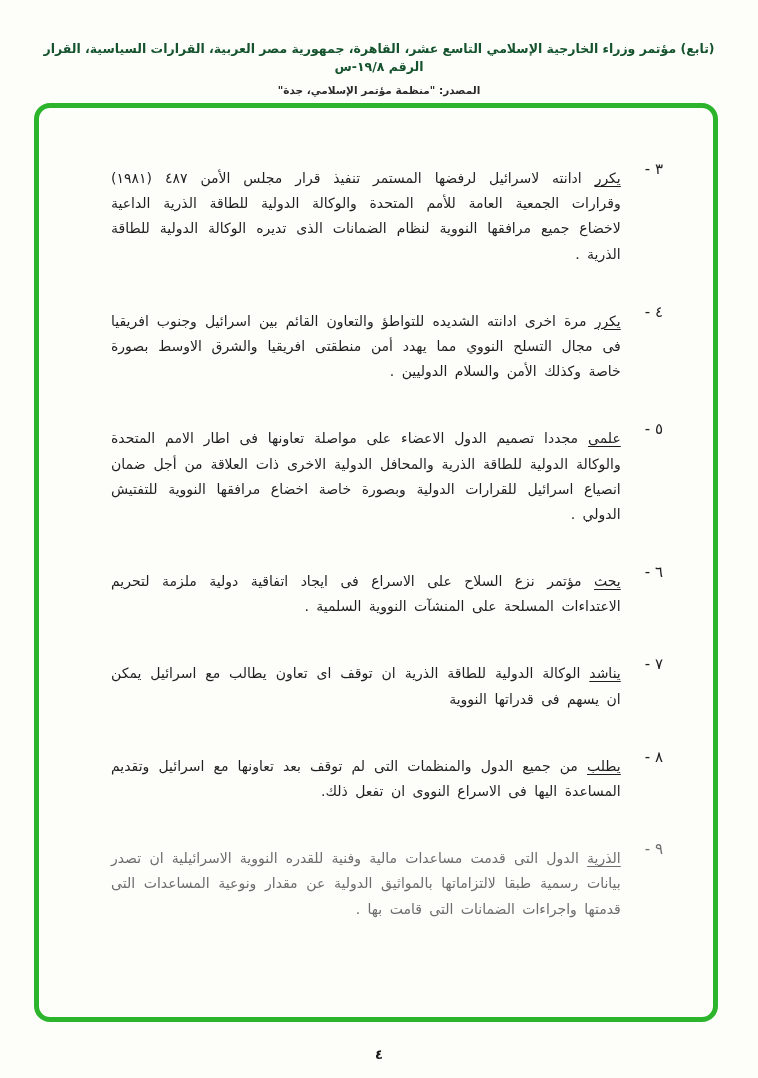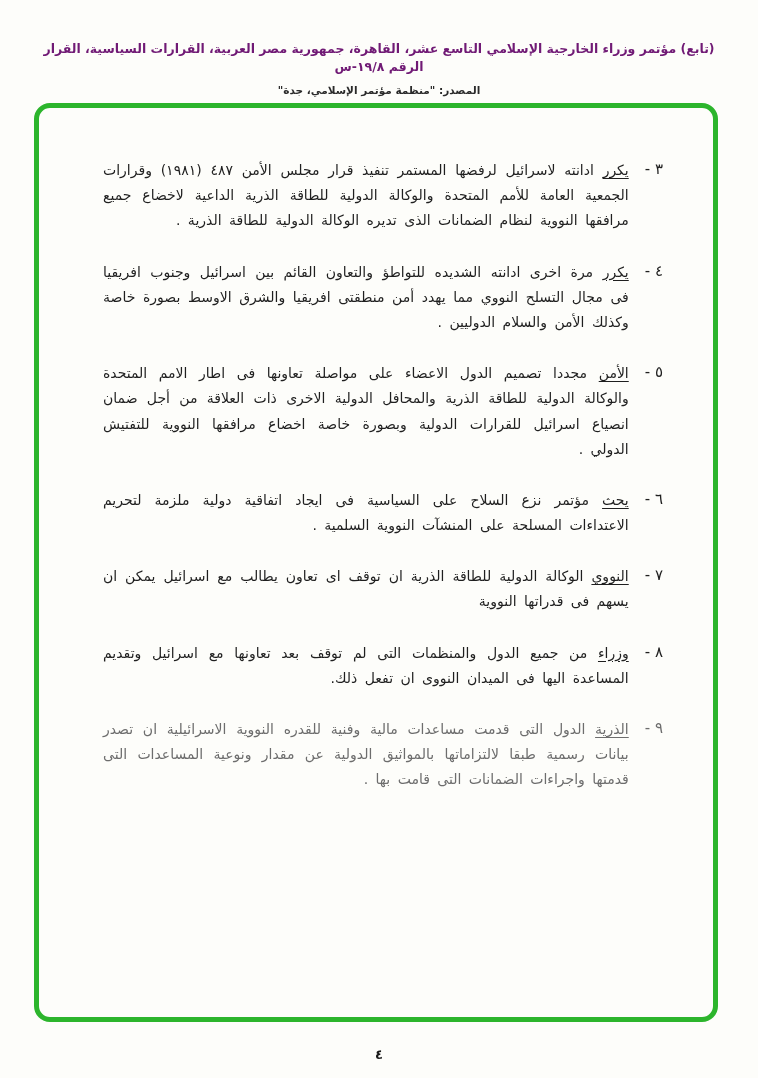--- a/index.html
+++ b/index.html
@@ -23,21 +23,21 @@
     top: 40px;
     left: 0;
     right: 0;
     text-align: center;
   }
   .header-title {
     font-weight: bold;
     font-size: 12.5px;
     line-height: 1.4;
     padding: 0 30px;
-    color: #701a75;
+    color: #14532d;
   }
   .header-source {
     font-weight: bold;
     font-size: 10.5px;
     margin-top: 9px;
     color: #2a2a2a;
   }
   .content-frame {
     position: absolute;
     top: 103px;
@@ -59,21 +59,21 @@
   }
   .item-marker {
     flex: 0 0 auto;
     white-space: nowrap;
     font-size: 15px;
     padding-top: 2px;
     letter-spacing: 2px;
   }
   .item-text {
     flex: 1 1 auto;
-    margin: 0;
+    margin: 8px;
     line-height: 1.8;
     text-align: justify;
     word-spacing: 3px;
   }
   .lead-word {
     text-decoration: underline;
     text-underline-offset: 3px;
   }
   .item.faded {
     color: #6d6d6d;
@@ -107,36 +107,36 @@
         <p class="item-text"><span class="lead-word">يكرر</span> <span>ادانته لاسرائيل لرفضها المستمر تنفيذ قرار مجلس الأمن ٤٨٧ (١٩٨١) وقرارات الجمعية العامة للأمم المتحدة والوكالة الدولية للطاقة الذرية الداعية لاخضاع جميع مرافقها النووية لنظام الضمانات الذى تديره الوكالة الدولية للطاقة الذرية .</span></p>
       </div>
 
       <div class="item">
         <div class="item-marker">٤ -</div>
         <p class="item-text"><span class="lead-word">يكرر</span> <span>مرة اخرى ادانته الشديده للتواطؤ والتعاون القائم بين اسرائيل وجنوب افريقيا فى مجال التسلح النووي مما يهدد أمن منطقتى افريقيا والشرق الاوسط بصورة خاصة وكذلك الأمن والسلام الدوليين .</span></p>
       </div>
 
       <div class="item">
         <div class="item-marker">٥ -</div>
-        <p class="item-text"><span class="lead-word">الأمن</span> <span>مجددا تصميم الدول الاعضاء على مواصلة تعاونها فى اطار الامم المتحدة والوكالة الدولية للطاقة الذرية والمحافل الدولية الاخرى ذات العلاقة من أجل ضمان انصياع اسرائيل للقرارات الدولية وبصورة خاصة اخضاع مرافقها النووية للتفتيش الدولي .</span></p>
+        <p class="item-text"><span class="lead-word">علمى</span> <span>مجددا تصميم الدول الاعضاء على مواصلة تعاونها فى اطار الامم المتحدة والوكالة الدولية للطاقة الذرية والمحافل الدولية الاخرى ذات العلاقة من أجل ضمان انصياع اسرائيل للقرارات الدولية وبصورة خاصة اخضاع مرافقها النووية للتفتيش الدولي .</span></p>
       </div>
 
       <div class="item">
         <div class="item-marker">٦ -</div>
-        <p class="item-text"><span class="lead-word">يحث</span> <span>مؤتمر نزع السلاح على السياسية فى ايجاد اتفاقية دولية ملزمة لتحريم الاعتداءات المسلحة على المنشآت النووية السلمية .</span></p>
+        <p class="item-text"><span class="lead-word">يحث</span> <span>مؤتمر نزع السلاح على الاسراع فى ايجاد اتفاقية دولية ملزمة لتحريم الاعتداءات المسلحة على المنشآت النووية السلمية .</span></p>
       </div>
 
       <div class="item">
         <div class="item-marker">٧ -</div>
-        <p class="item-text"><span class="lead-word">النووي</span> <span>الوكالة الدولية للطاقة الذرية ان توقف اى تعاون يطالب مع اسرائيل يمكن ان يسهم فى قدراتها النووية</span></p>
+        <p class="item-text"><span class="lead-word">يناشد</span> <span>الوكالة الدولية للطاقة الذرية ان توقف اى تعاون يطالب مع اسرائيل يمكن ان يسهم فى قدراتها النووية</span></p>
       </div>
 
       <div class="item">
         <div class="item-marker">٨ -</div>
-        <p class="item-text"><span class="lead-word">وزراء</span> <span>من جميع الدول والمنظمات التى لم توقف بعد تعاونها مع اسرائيل وتقديم المساعدة اليها فى الميدان النووى ان تفعل ذلك.</span></p>
+        <p class="item-text"><span class="lead-word">يطلب</span> <span>من جميع الدول والمنظمات التى لم توقف بعد تعاونها مع اسرائيل وتقديم المساعدة اليها فى الاسراع النووى ان تفعل ذلك.</span></p>
       </div>
 
       <div class="item faded">
         <div class="item-marker">٩ -</div>
         <p class="item-text"><span class="lead-word">الذرية</span> <span>الدول التى قدمت مساعدات مالية وفنية للقدره النووية الاسرائيلية ان تصدر بيانات رسمية طبقا لالتزاماتها بالمواثيق الدولية عن مقدار ونوعية المساعدات التى قدمتها واجراءات الضمانات التى قامت بها .</span></p>
       </div>
 
     </div>
   </div>
 

